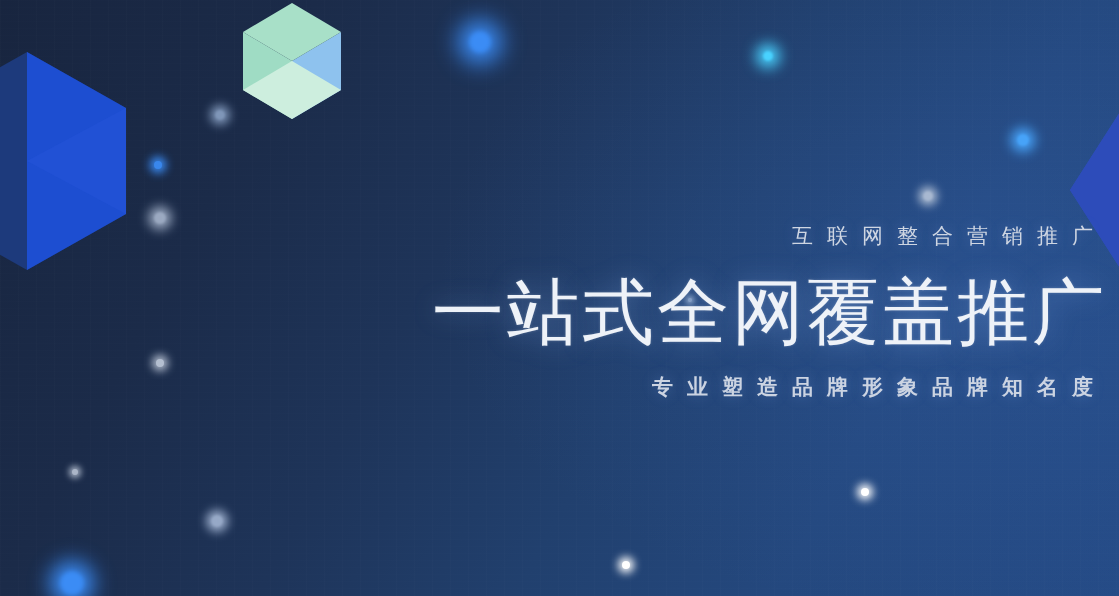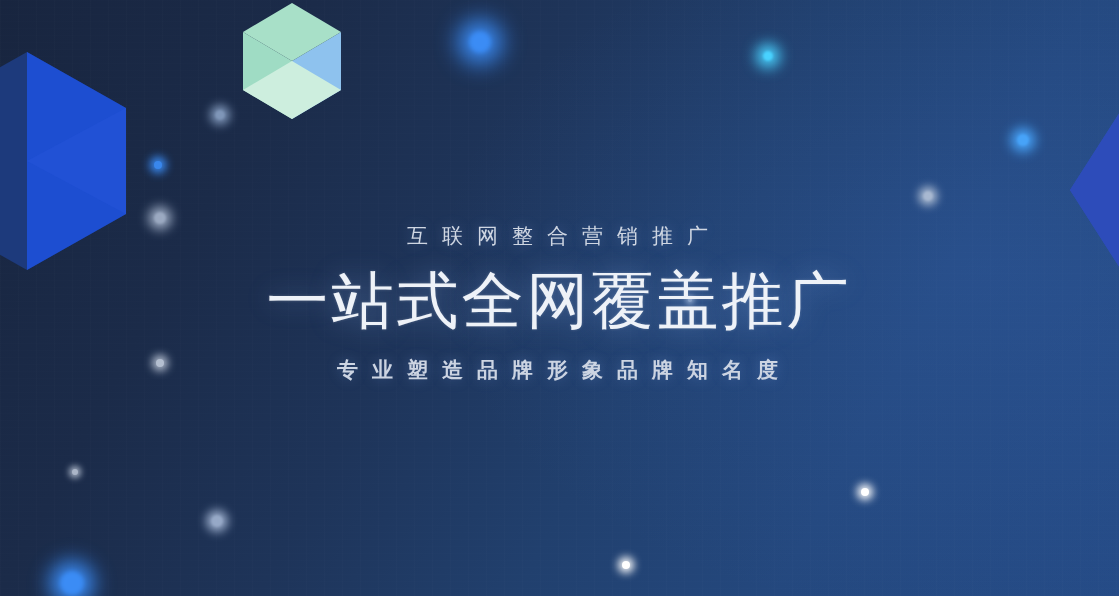--- a/index.html
+++ b/index.html
@@ -69,38 +69,38 @@
   
   .dot {
     position:absolute;
     border-radius:50%;
     pointer-events:none;
   }
 
   
   #text-block {
     position:absolute;
-    left:0; right:4px;
+    left:0; right:12px;
     top:225px;
-    text-align:center;
+    text-align:right;
   }
 
   #subtitle {
     font-size:21px;
     line-height:1;
     color:#cfd6e2;
     letter-spacing:14px;
     text-indent:14px;
     font-weight:400;
     text-shadow:0 0 14px rgba(140,180,255,.30);
   }
 
   #headline {
-    margin-top:22px;
-    font-size:62px;
+    margin-top:28px;
+    font-size:72px;
     line-height:1.08;
     color:#eef2f8;
     letter-spacing:3px;
     text-indent:3px;
     font-weight:300;
     text-shadow:0 0 26px rgba(150,190,255,.38), 0 0 3px rgba(255,255,255,.22);
   }
 
   #tagline {
     margin-top:24px;

